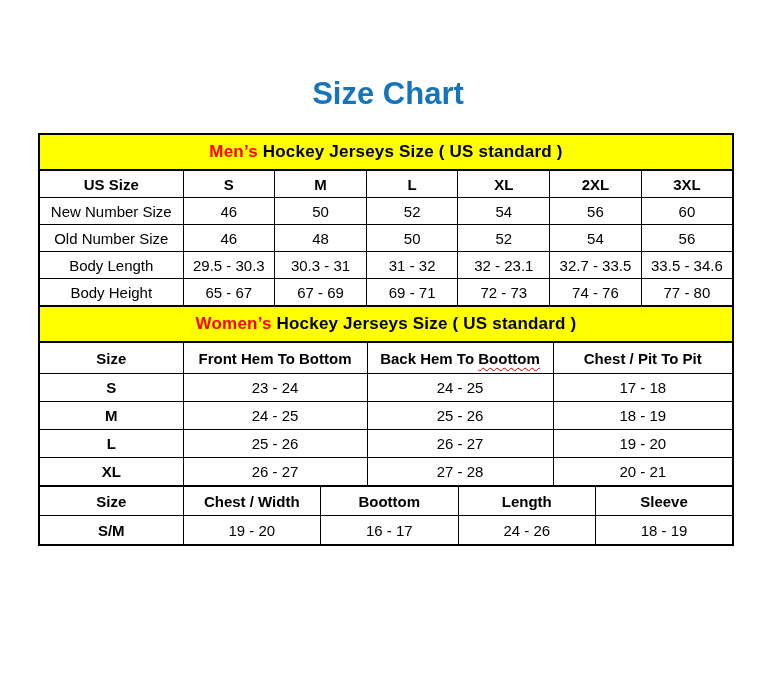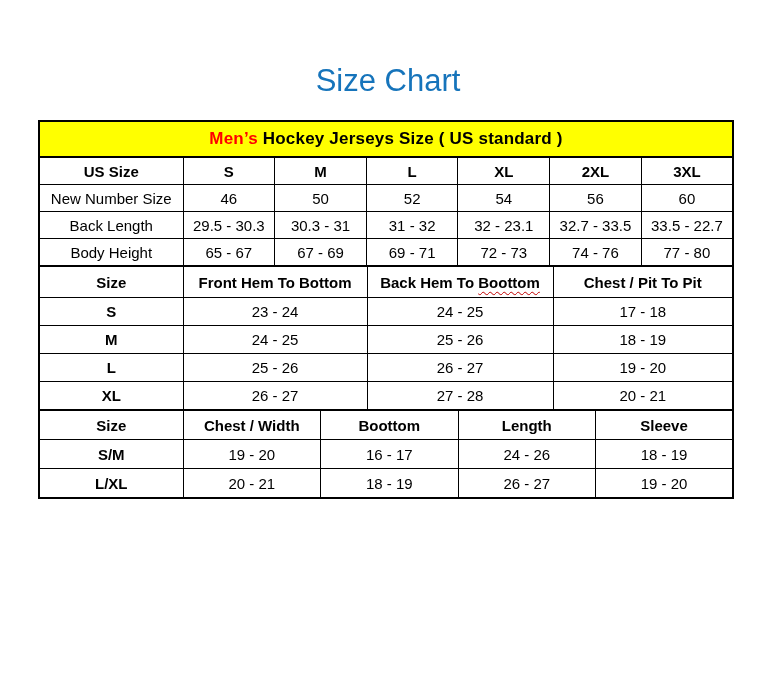--- a/index.html
+++ b/index.html
@@ -10,24 +10,24 @@
     --line:#000000;
   }
   html,body{margin:0;padding:0;background:#FFFFFF;}
   body{
     width:776px;height:692px;overflow:hidden;
     font-family:"Liberation Sans", sans-serif;
     color:#000;
   }
   .page{position:relative;width:776px;height:692px;background:#FFFFFF;}
   .title{
-    margin:0;padding-top:64px;
+    margin:13px;padding-top:64px;
     text-align:center;
     color:var(--title-color);
-    font-size:31px;font-weight:normal;
+    font-size:31px;font-weight:bold;
     line-height:1.1;
   }
   .tables{position:absolute;left:38px;top:120px;width:564px;}
   table.size-table{
     width:696px;table-layout:fixed;
     border-collapse:collapse;
     border:2px solid var(--line);
     margin-top:-2px;
   }
   table.size-table:first-child{margin-top:0;}
@@ -98,27 +98,36 @@
           <tr>
             <td class="row-label">New Number Size</td>
             <td>46</td>
             <td>50</td>
             <td>52</td>
             <td>54</td>
             <td>56</td>
             <td>60</td>
           </tr>
           <tr>
-            <td class="row-label">Back Length</td>
+            <td class="row-label">Old Number Size</td>
+            <td>46</td>
+            <td>48</td>
+            <td>50</td>
+            <td>52</td>
+            <td>54</td>
+            <td>56</td>
+          </tr>
+          <tr>
+            <td class="row-label">Body Length</td>
             <td>29.5 - 30.3</td>
             <td>30.3 - 31</td>
             <td>31 - 32</td>
             <td>32 - 23.1</td>
             <td>32.7 - 33.5</td>
-            <td>33.5 - 22.7</td>
+            <td>33.5 - 34.6</td>
           </tr>
           <tr>
             <td class="row-label">Body Height</td>
             <td>65 - 67</td>
             <td>67 - 69</td>
             <td>69 - 71</td>
             <td>72 - 73</td>
             <td>74 - 76</td>
             <td>77 - 80</td>
           </tr>
@@ -126,20 +135,23 @@
       </table>
     <table class="size-table t-womens">
         <colgroup>
           <col>
           <col>
           <col>
           <col>
         </colgroup>
         <thead>
           <tr>
+            <th class="banner" colspan="4"><span class="hl">Women’s</span><span> Hockey Jerseys Size ( US standard )</span></th>
+          </tr>
+          <tr>
             <th class="col">Size</th>
             <th class="col">Front Hem To Bottom</th>
             <th class="col">Back Hem To <span class="wavy">Boottom</span></th>
             <th class="col">Chest / Pit To Pit</th>
           </tr>
         </thead>
         <tbody>
           <tr>
             <td class="row-label bold">S</td>
             <td>23 - 24</td>
@@ -183,24 +195,17 @@
             <th class="col">Sleeve</th>
           </tr>
         </thead>
         <tbody>
           <tr>
             <td class="row-label bold">S/M</td>
             <td>19 - 20</td>
             <td>16 - 17</td>
             <td>24 - 26</td>
             <td>18 - 19</td>
-          </tr>
-          <tr>
-            <td class="row-label bold">L/XL</td>
-            <td>20 - 21</td>
-            <td>18 - 19</td>
-            <td>26 - 27</td>
-            <td>19 - 20</td>
           </tr>
         </tbody>
       </table>
   </div>
 </div>
 
 </body></html>

